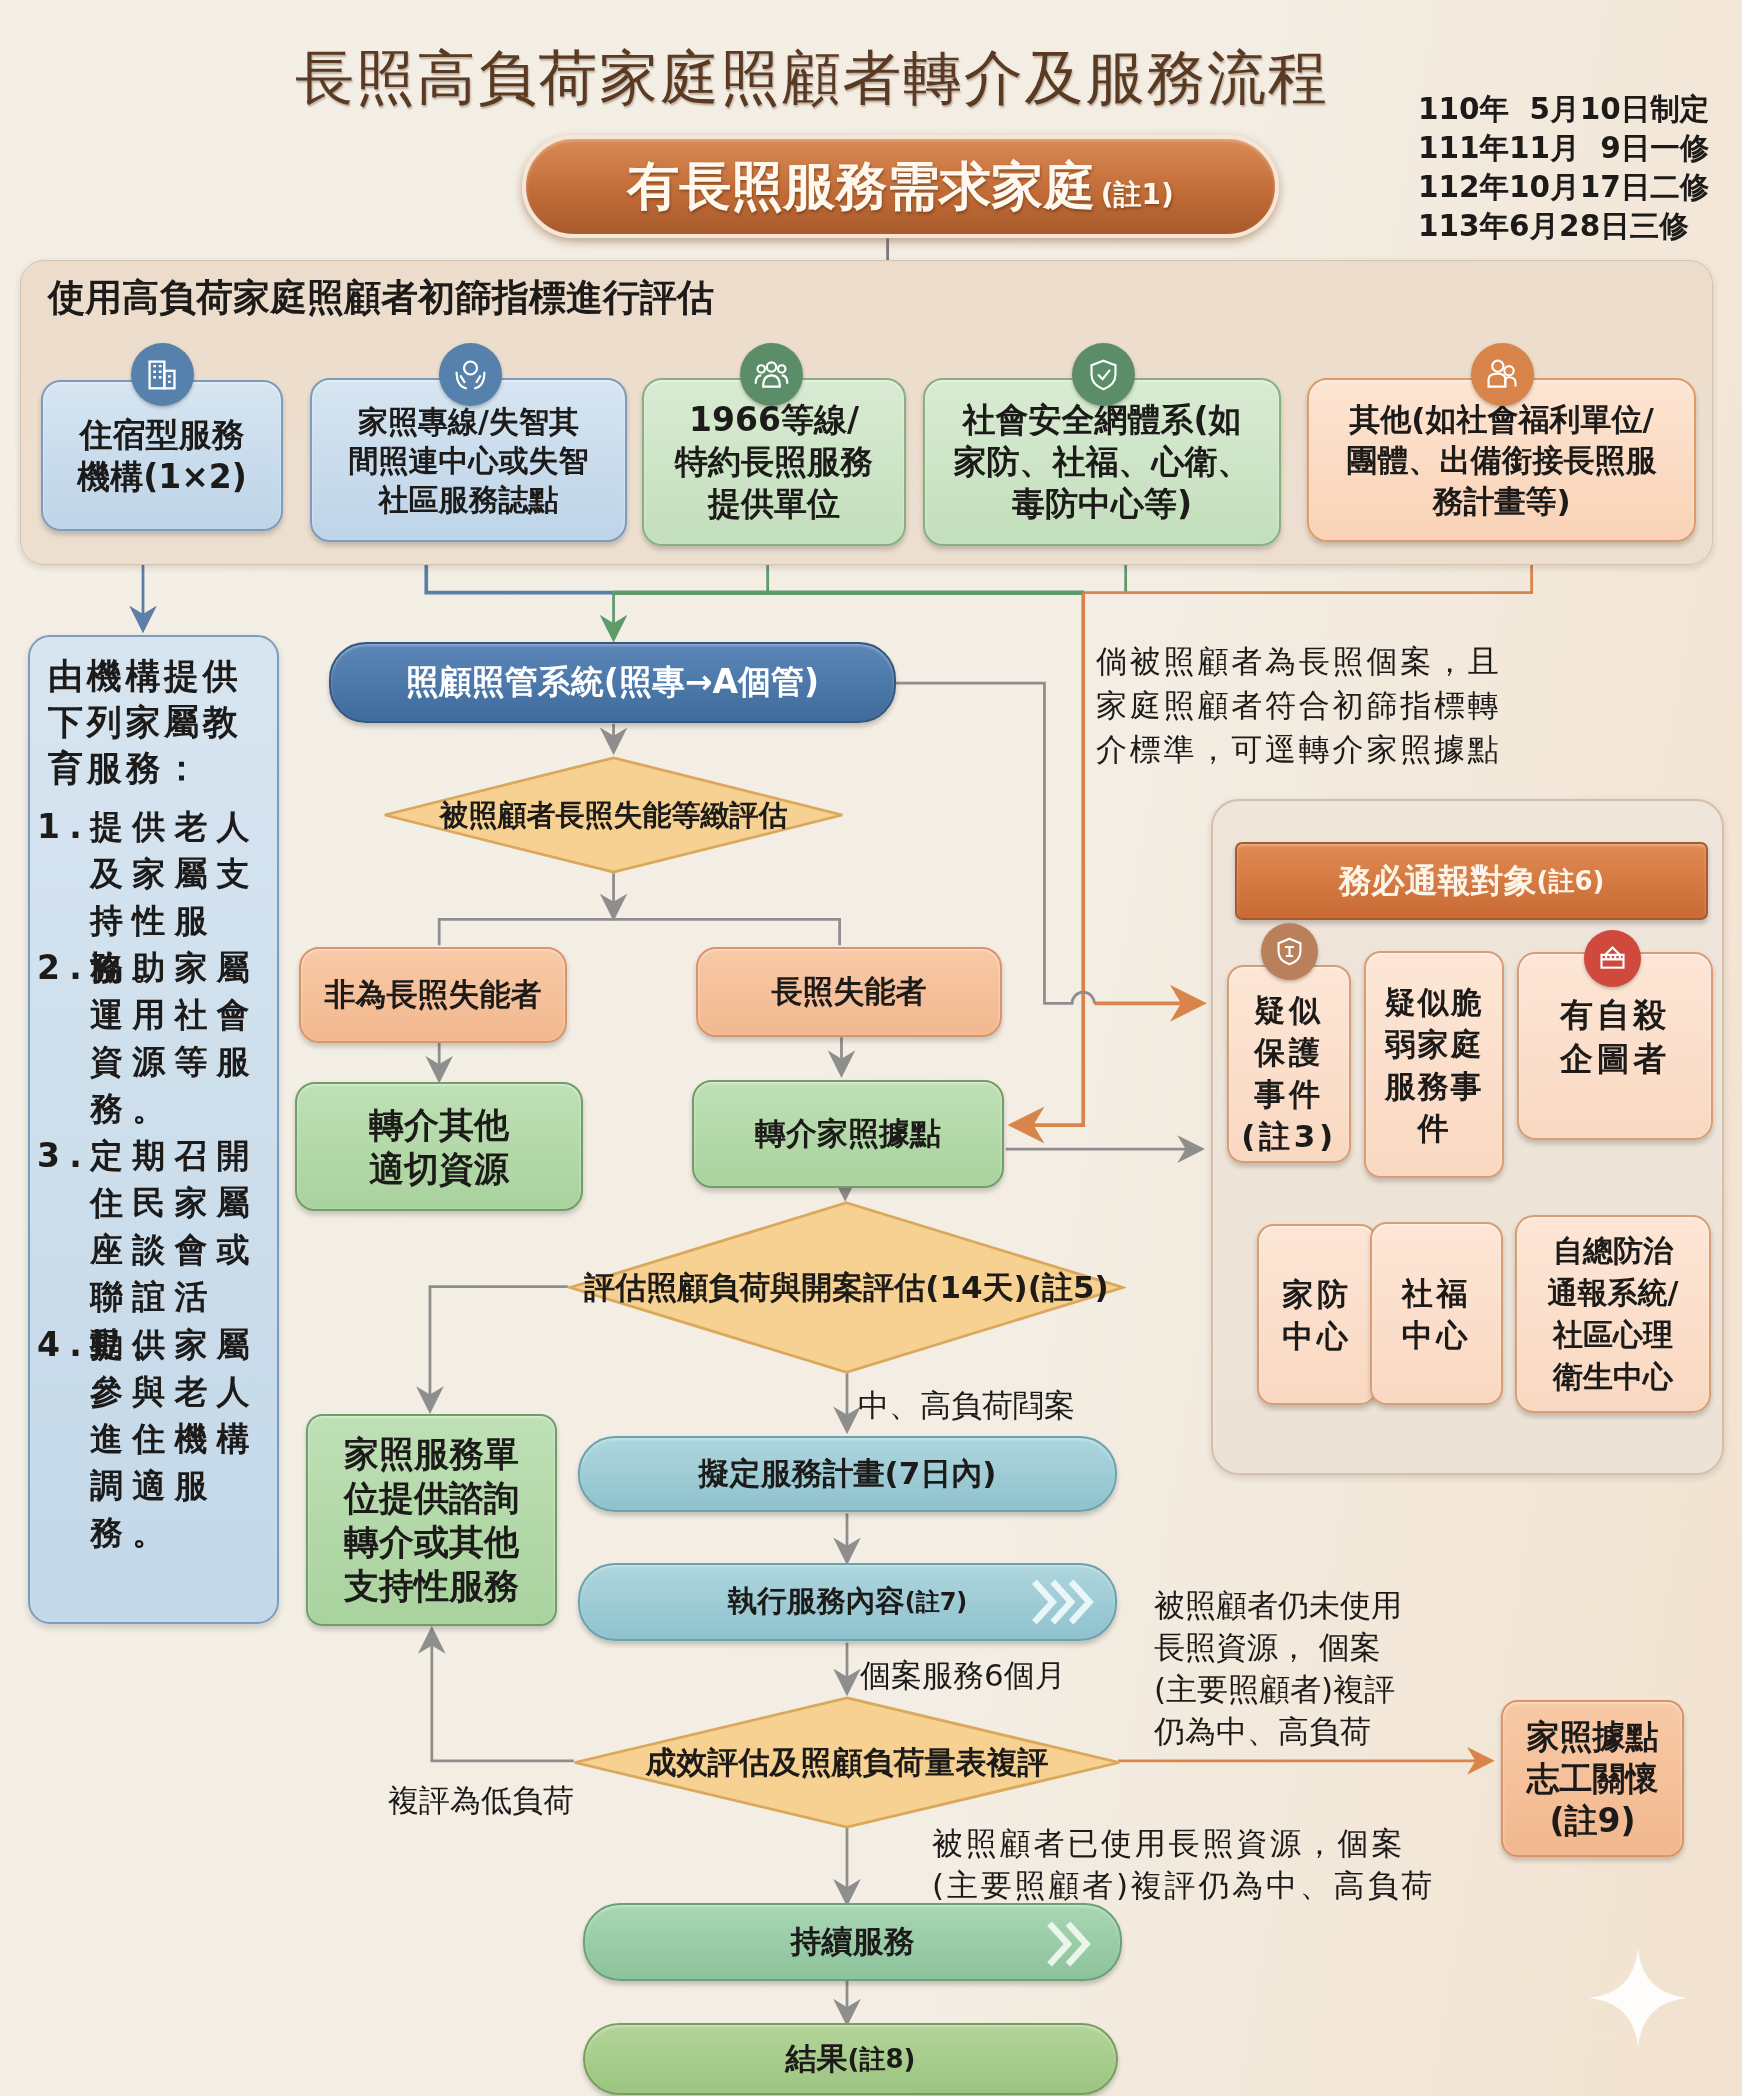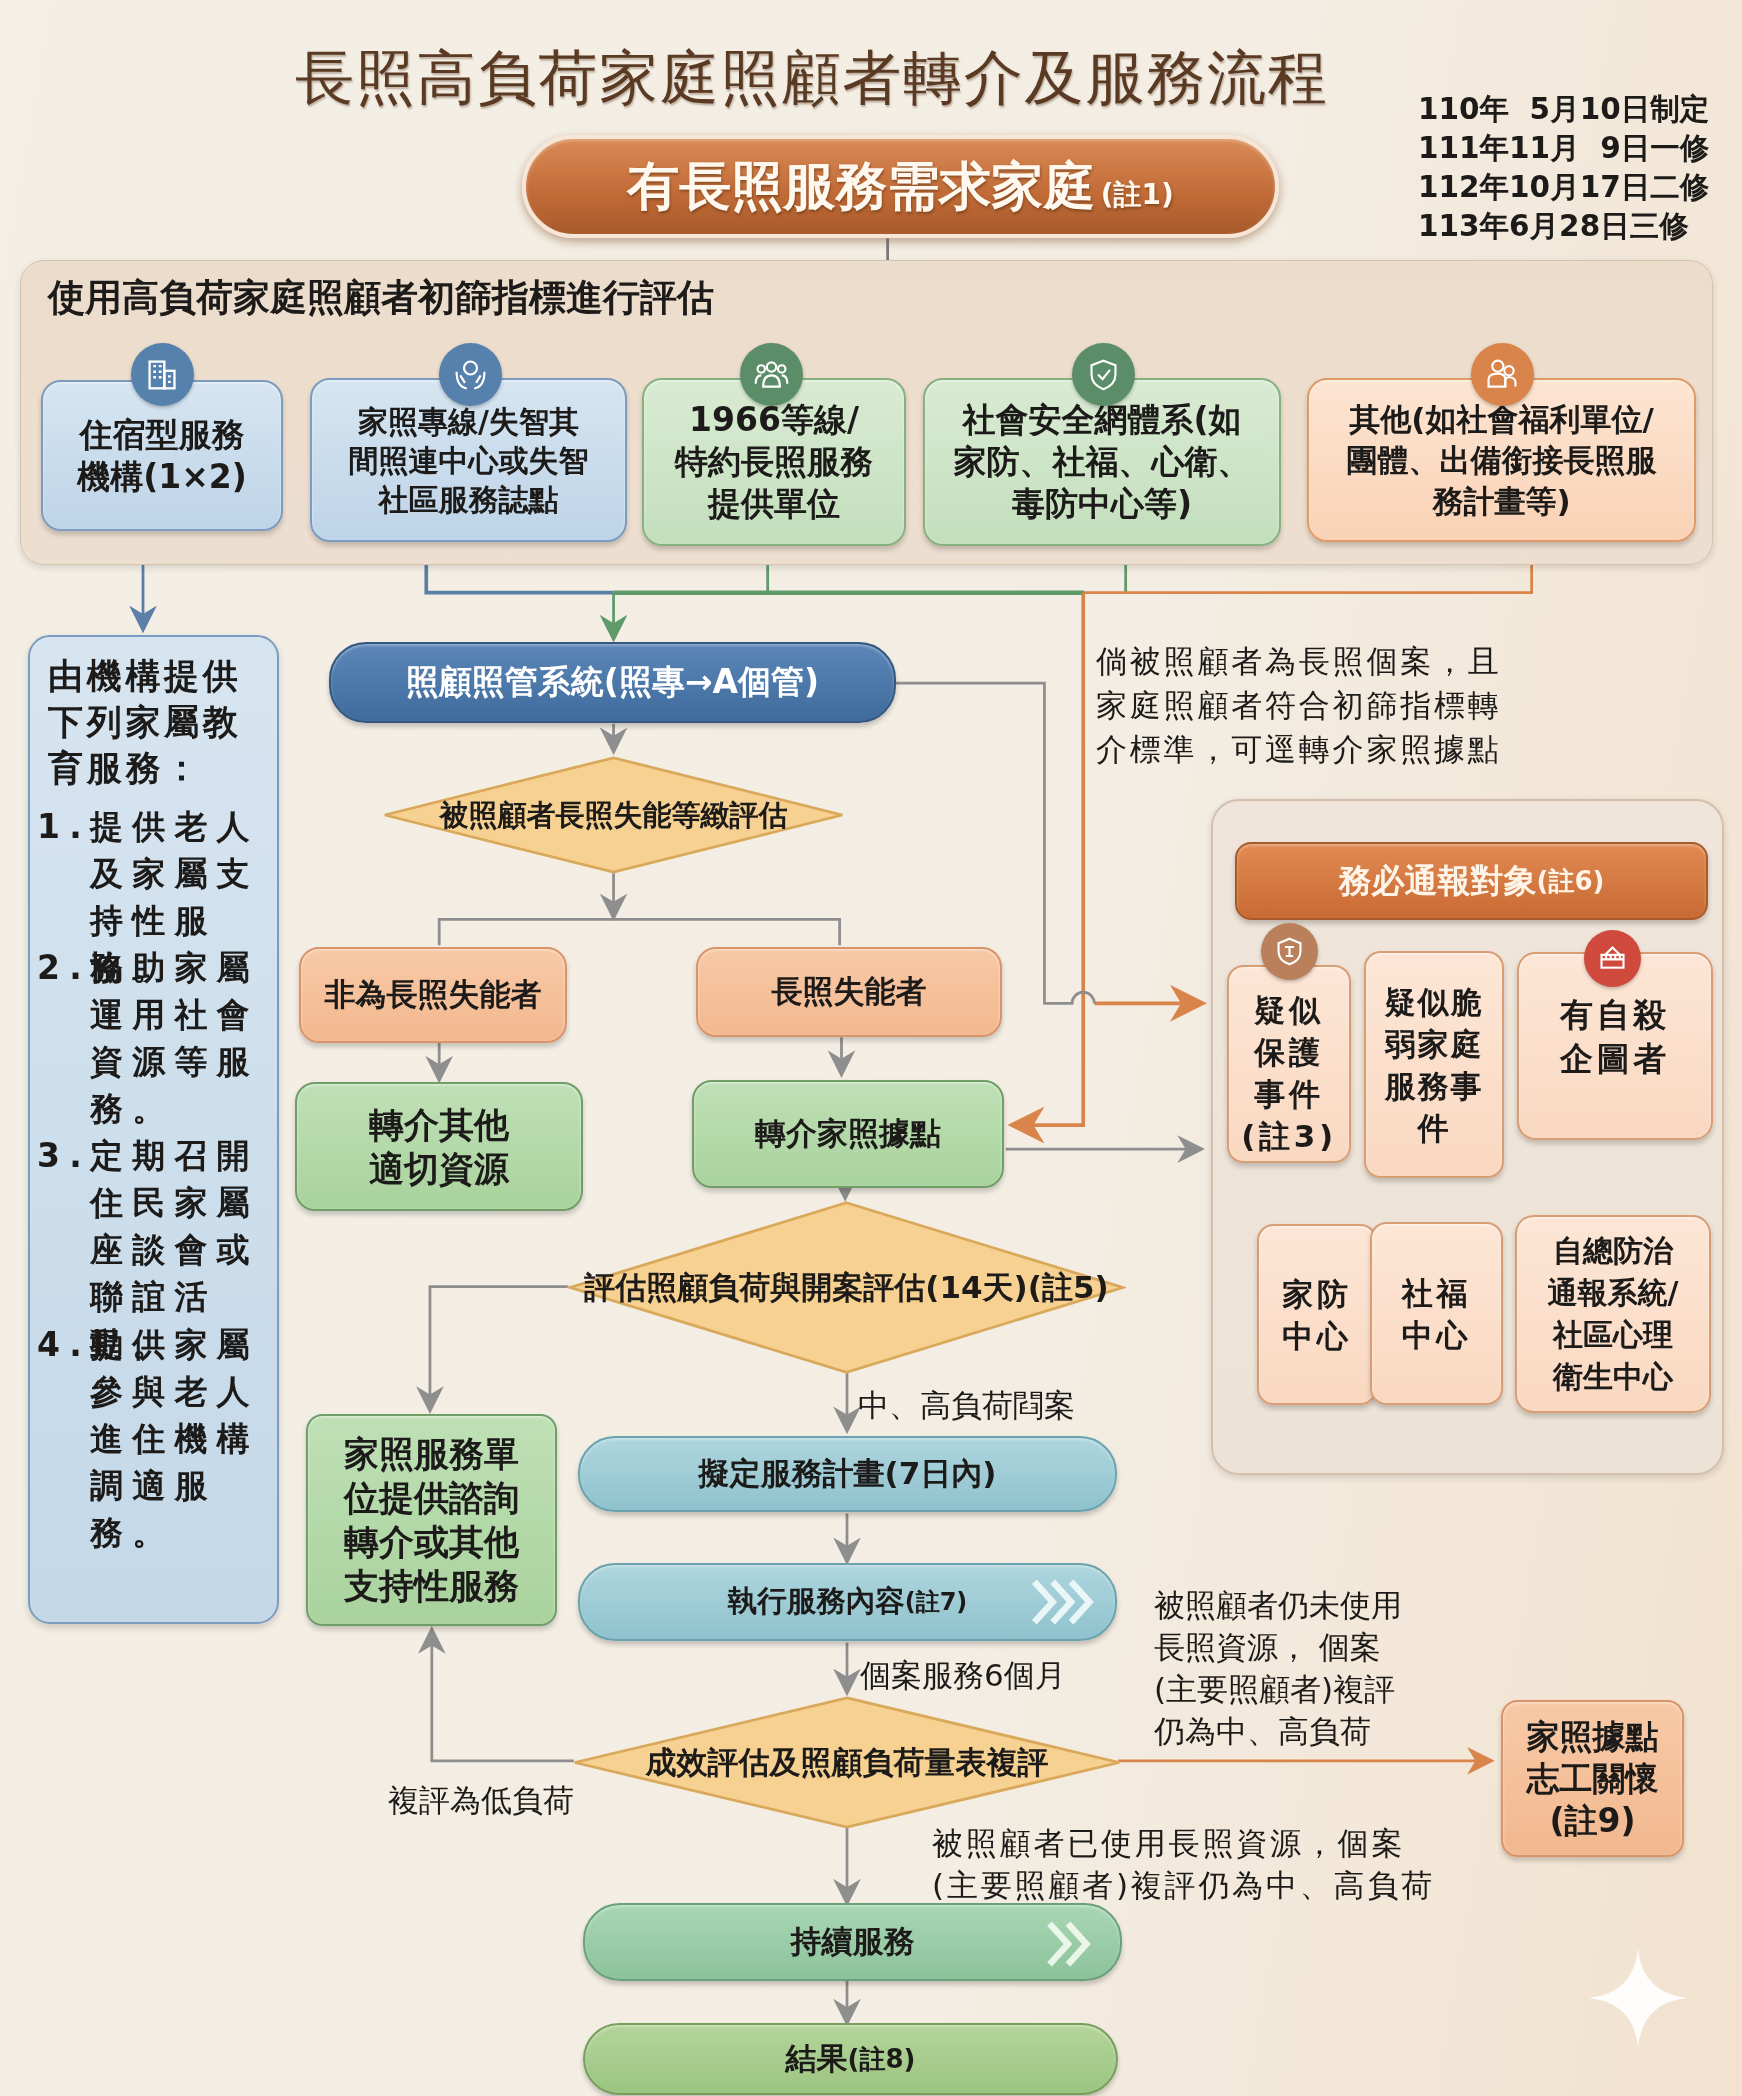--- a/index.html
+++ b/index.html
@@ -98,21 +98,21 @@
   .pill {
     border-radius: 37px;
     display: flex; align-items: center; justify-content: center;
     font-weight: bold;
     box-shadow: 0 3.7px 5.5px rgba(0,0,0,0.2), inset 0 1.8px 2.8px rgba(255,255,255,0.35);
   }
   .p-blue { background: linear-gradient(180deg, #5b86b7 0%, #3f6b9d 100%); border: 2.8px solid #34587f; color: #fff; }
   .p-teal { background: linear-gradient(180deg, #aed6de 0%, #8fc2cd 100%); border: 2.8px solid #6aa2ae; color: #1c1b19; }
   .p-green { background: linear-gradient(180deg, #a9d6b4 0%, #8cc39b 100%); border: 2.8px solid #6aa07a; color: #1c1b19; }
   .p-olive { background: linear-gradient(180deg, #b3d49a 0%, #9cc581 100%); border: 2.8px solid #779f5b; color: #1c1b19; }
-  .p-orange { background: linear-gradient(180deg, #e08a52 0%, #c96a34 100%); border: 2.8px solid #a85a2c; color: #fff4e8; border-radius: 16px; }
+  .p-orange { background: linear-gradient(180deg, #e08a52 0%, #c96a34 100%); border: 2.8px solid #a85a2c; color: #fff4e8; border-radius: 7px; }
 
   .diamond-wrap { position: absolute; }
   .diamond-wrap svg { position: absolute; left: 0; top: 0; }
   .diamond-wrap .dtxt {
     position: absolute; left: 0; top: 0; width: 100%; height: 100%;
     display: flex; flex-direction: row; align-items: center; justify-content: center;
     text-align: center; font-weight: bold; font-size: 31px; line-height: 41px;
   }
 
   .label { position: absolute; font-weight: normal; font-size: 31px; line-height: 42px; white-space: nowrap; }

